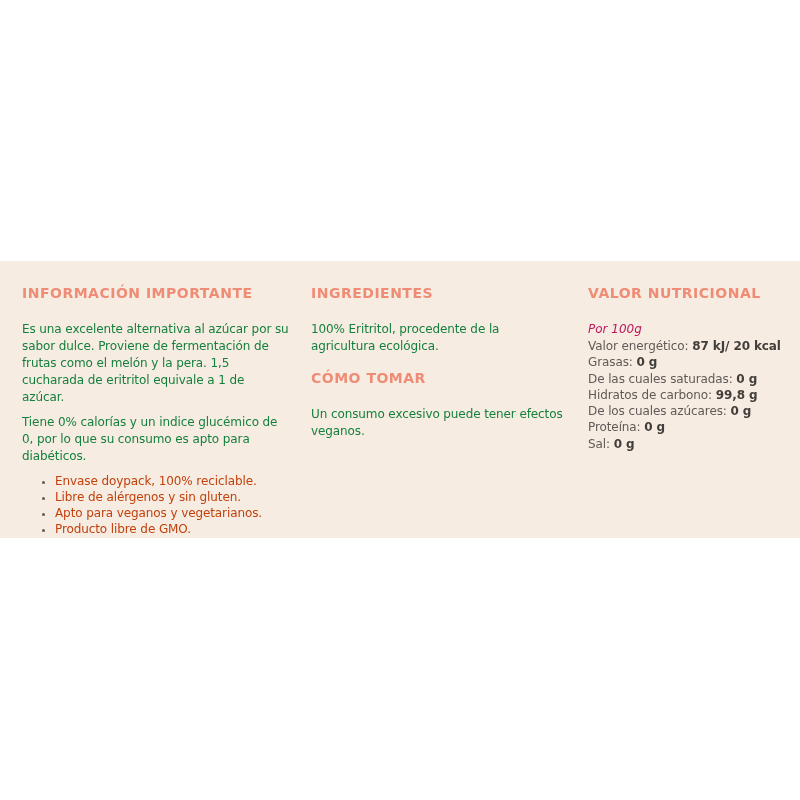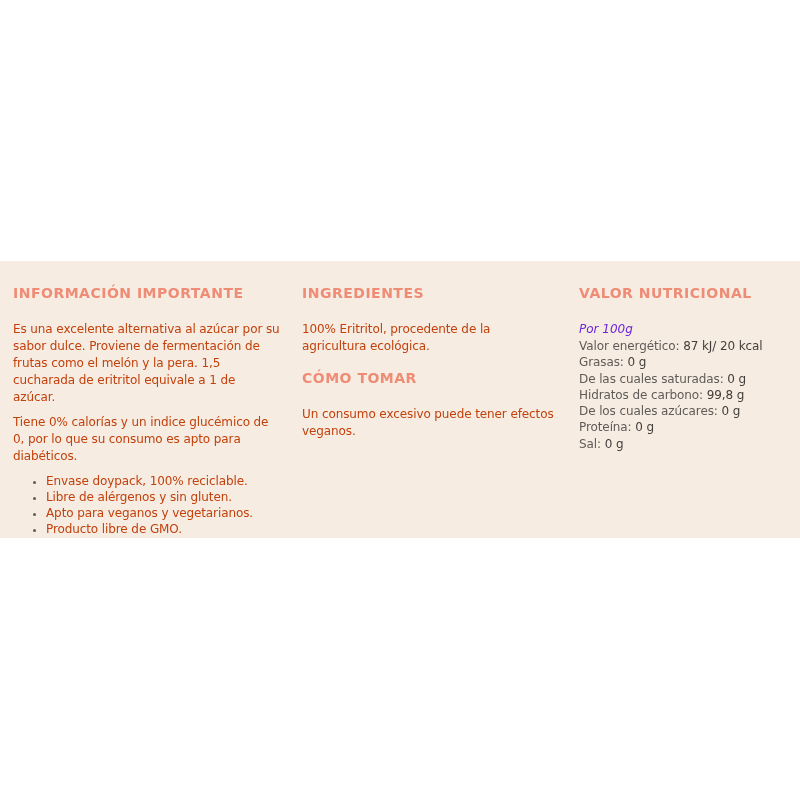--- a/index.html
+++ b/index.html
@@ -15,73 +15,73 @@
     position: absolute;
     top: 261px;
     left: 0;
     width: 800px;
     height: 277px;
     background: #f7ece2;
     overflow: hidden;
   }
   .band-inner {
     display: flex;
-    padding: 25px 16px 0 13px;
+    padding: 25px 16px 0 22px;
     align-items: flex-start;
   }
   .col { flex: 0 0 auto; }
   .col-1 { width: 268px; }
   .col-2 { width: 252px; margin-left: 21px; }
   .col-3 { width: 204px; margin-left: 25px; }
   h3.section-heading {
     font-size: 14px;
     line-height: 15px;
     font-weight: bold;
     letter-spacing: 0.5px;
     color: #ee8c75;
     margin: 0 0 20px 0;
   }
   h3.section-heading.second {
     margin-top: 16px;
   }
   .paras p {
     font-size: 12px;
     line-height: 17px;
-    color: #c2410c;
+    color: #15803d;
     margin: 0 0 8px 0;
     letter-spacing: -0.1px;
   }
   ul.bullet-list {
     margin: 4px 0 0 0;
     padding-left: 33px;
   }
   ul.bullet-list li {
     font-size: 12px;
     line-height: 16px;
     color: #c2410c;
     letter-spacing: -0.1px;
     margin: 0;
   }
   ul.bullet-list li::marker { color: #5f5b58; font-size: 11px; }
   .per-label {
     font-style: italic;
     font-size: 12px;
     line-height: 16px;
-    color: #6d28d9;
+    color: #be185d;
     margin-bottom: 1px;
   }
   .nut-row {
     font-size: 12px;
     line-height: 16.3px;
     color: #5f5b58;
     white-space: nowrap;
     letter-spacing: -0.1px;
   }
   .nut-row b {
-    font-weight: normal;
+    font-weight: bold;
     color: #423e3b;
     text-align: right;
   }
 </style>
 </head>
 <body>
 
 <div class="info-band">
   <div class="band-inner">
 

